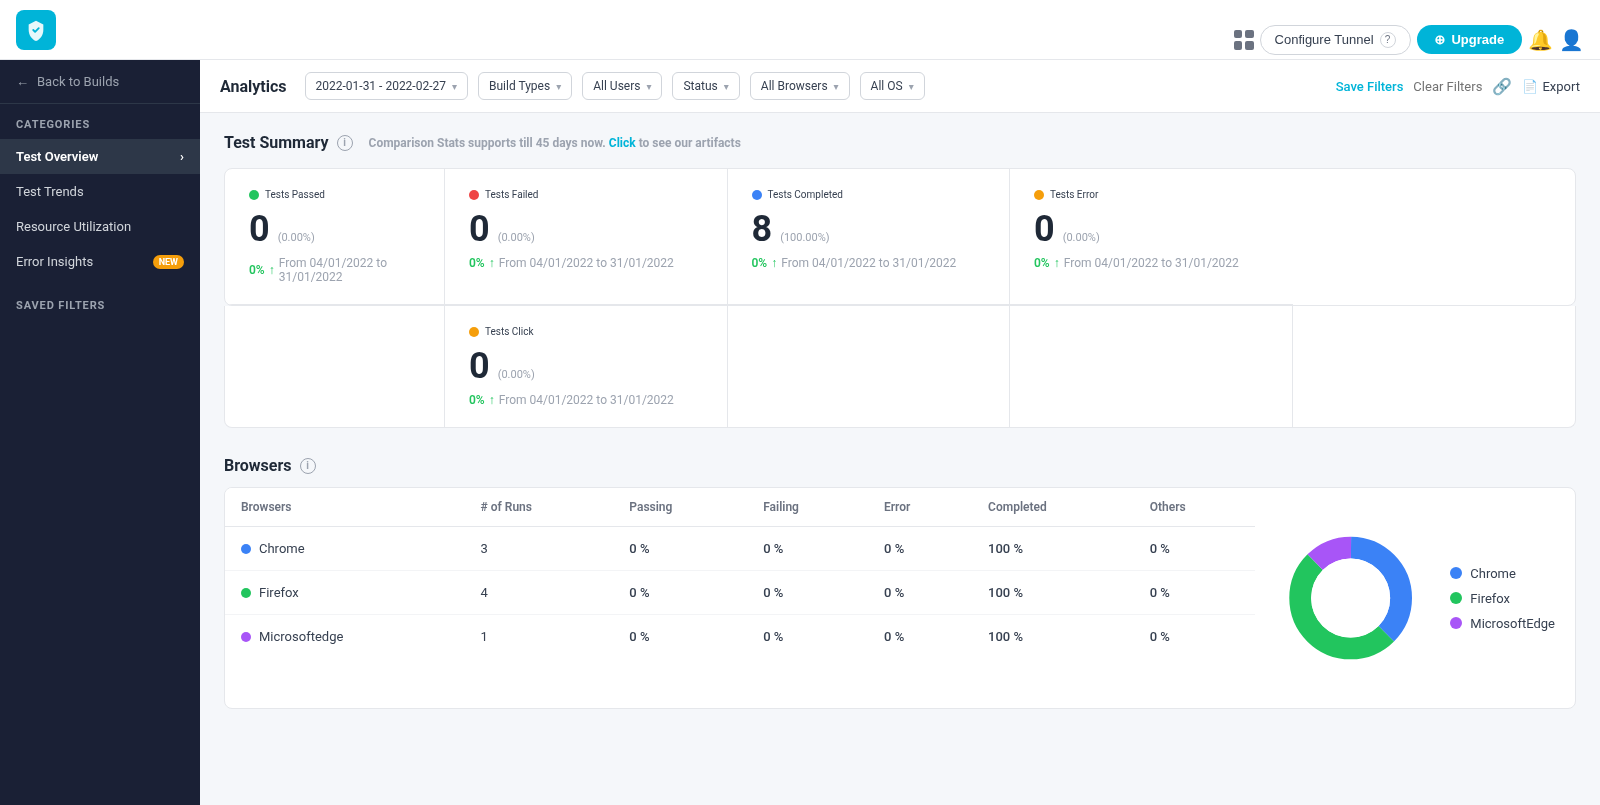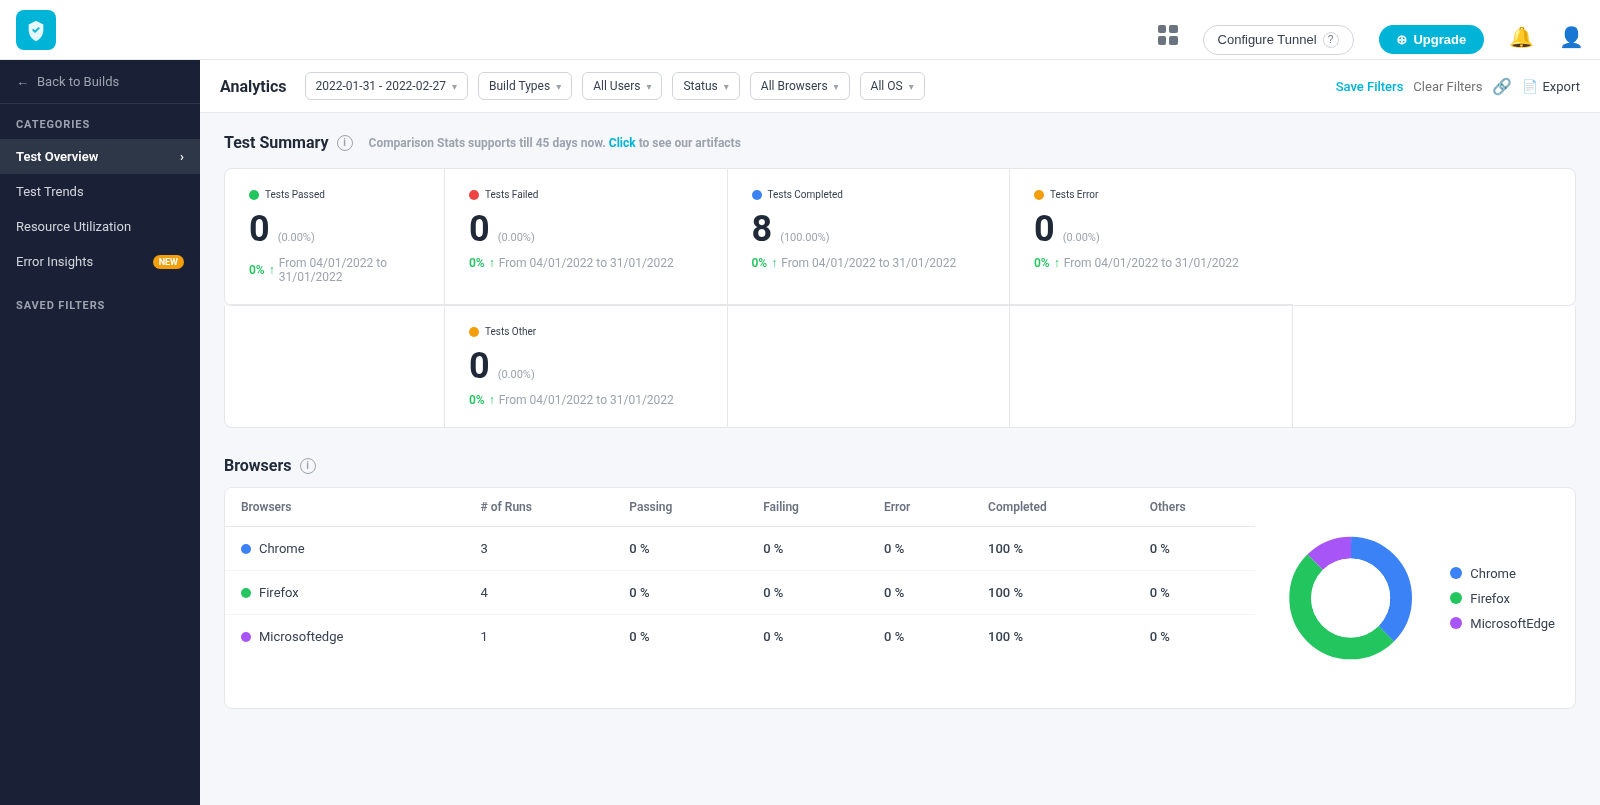--- a/index.html
+++ b/index.html
@@ -18,21 +18,21 @@
       z-index: 10;
     }
     .navbar-left { display: flex; align-items: center; gap: 12px; }
     .logo-box {
       width: 40px; height: 40px;
       background: #00b4d8;
       border-radius: 8px;
       display: flex; align-items: center; justify-content: center;
       color: white; font-weight: bold; font-size: 18px;
     }
-    .navbar-right { display: flex; align-items: flex-start; gap: 25px; margin-top: 20px; }
+    .navbar-right { display: flex; align-items: center; gap: 6px; margin-top: 20px; }
     .grid-icon { display: grid; grid-template-columns: 1fr 1fr; gap: 3px; width: 20px; height: 20px; }
     .grid-icon span { background: #6b7280; border-radius: 2px; display: block; }
     .configure-tunnel-btn {
       border: 1px solid #d1d5db;
       background: #fff;
       border-radius: 20px;
       padding: 6px 14px;
       font-size: 13px;
       color: #374151;
       cursor: pointer;
@@ -471,21 +471,21 @@
               <span>From 04/01/2022 to 31/01/2022</span>
             </div>
           </div>
         </div>
 
         <div class="summary-bottom">
           <div class="empty-bottom"></div>
           <div class="stat-card-bottom">
             <div class="stat-label">
               <span class="dot dot-yellow"></span>
-              <span>Tests Other</span>
+              <span>Tests Click</span>
             </div>
             <div>
               <span class="stat-number">0</span>
               <span class="stat-percent">(0.00%)</span>
             </div>
             <div class="stat-change">
               <span class="pct">0%</span>
               <span class="arrow-up">↑</span>
               <span>From 04/01/2022 to 31/01/2022</span>
             </div>

